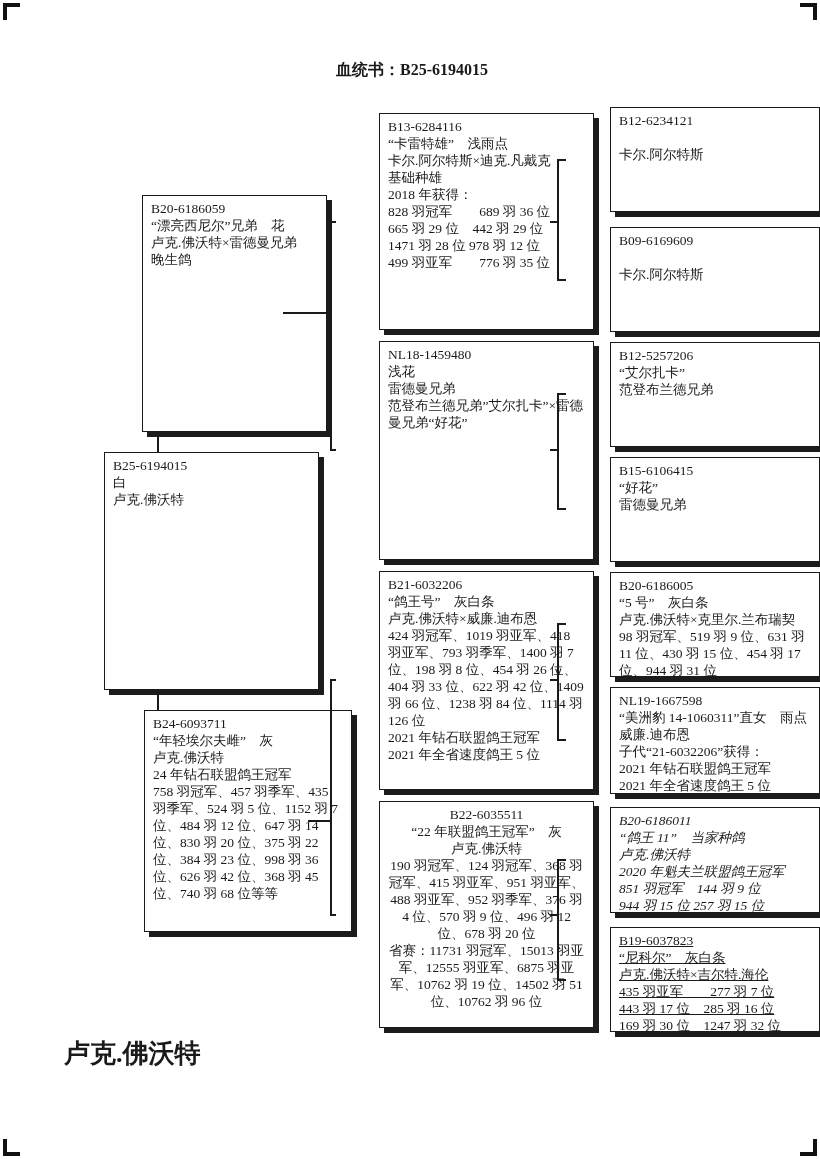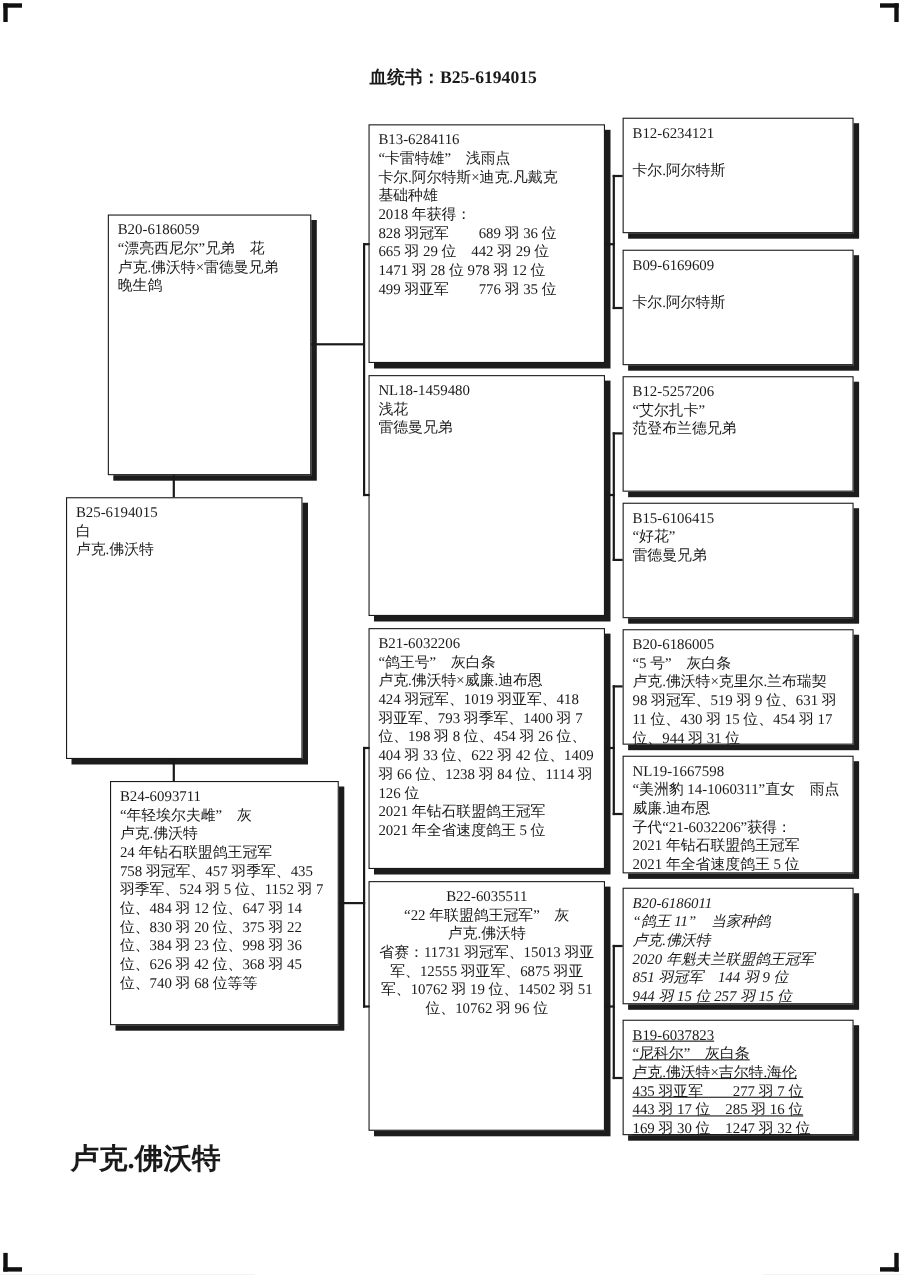--- a/index.html
+++ b/index.html
@@ -29,20 +29,21 @@
 
   .pbox {
     position:absolute;
     border:1.5px solid #1a1a1a;
     background:#ffffff;
     box-shadow:5px 5px 0 0 #1c1c1c;
     box-sizing:border-box;
     padding:4px 8px 0 8px;
     font-size:13.5px;
     line-height:17px;
+    margin-left:44px;
   }
   .pbox .bline { white-space:normal; }
 
   .conn { position:absolute; background:#1a1a1a; }
 </style>
 </head>
 <body>
 
 <div id="page">
 
@@ -80,33 +81,35 @@
       <div class="bline">2018 年获得：</div>
       <div class="bline">828 羽冠军　　689 羽 36 位</div>
       <div class="bline">665 羽 29 位　442 羽 29 位</div>
       <div class="bline">1471 羽 28 位 978 羽 12 位</div>
       <div class="bline">499 羽亚军　　776 羽 35 位</div>
     </div>
   <div class="pbox" style="left:335px; top:341px; width:215px; height:219px;">
       <div class="bline">NL18-1459480</div>
       <div class="bline">浅花</div>
       <div class="bline">雷德曼兄弟</div>
+      <div class="bline">范登布兰德兄弟”艾尔扎卡”×雷德曼兄弟“好花”</div>
     </div>
   <div class="pbox" style="left:335px; top:571px; width:215px; height:219px;">
       <div class="bline">B21-6032206</div>
       <div class="bline">“鸽王号”　灰白条</div>
       <div class="bline">卢克.佛沃特×威廉.迪布恩</div>
       <div class="bline">424 羽冠军、1019 羽亚军、418 羽亚军、793 羽季军、1400 羽 7 位、198 羽 8 位、454 羽 26 位、404 羽 33 位、622 羽 42 位、1409 羽 66 位、1238 羽 84 位、1114 羽 126 位</div>
       <div class="bline">2021 年钻石联盟鸽王冠军</div>
       <div class="bline">2021 年全省速度鸽王 5 位</div>
     </div>
   <div class="pbox" style="left:335px; top:801px; width:215px; height:227px;text-align:center;">
       <div class="bline">B22-6035511</div>
       <div class="bline">“22 年联盟鸽王冠军”　灰</div>
       <div class="bline">卢克.佛沃特</div>
+      <div class="bline">190 羽冠军、124 羽冠军、368 羽冠军、415 羽亚军、951 羽亚军、488 羽亚军、952 羽季军、376 羽 4 位、570 羽 9 位、496 羽 12 位、678 羽 20 位</div>
       <div class="bline">省赛：11731 羽冠军、15013 羽亚军、12555 羽亚军、6875 羽亚军、10762 羽 19 位、14502 羽 51 位、10762 羽 96 位</div>
     </div>
 
   <div class="pbox" style="left:566px; top:107px; width:210px; height:105px;">
       <div class="bline">B12-6234121</div>
       <div class="bline">&nbsp;</div>
       <div class="bline">卡尔.阿尔特斯</div>
     </div>
   <div class="pbox" style="left:566px; top:227px; width:210px; height:105px;">
       <div class="bline">B09-6169609</div>

